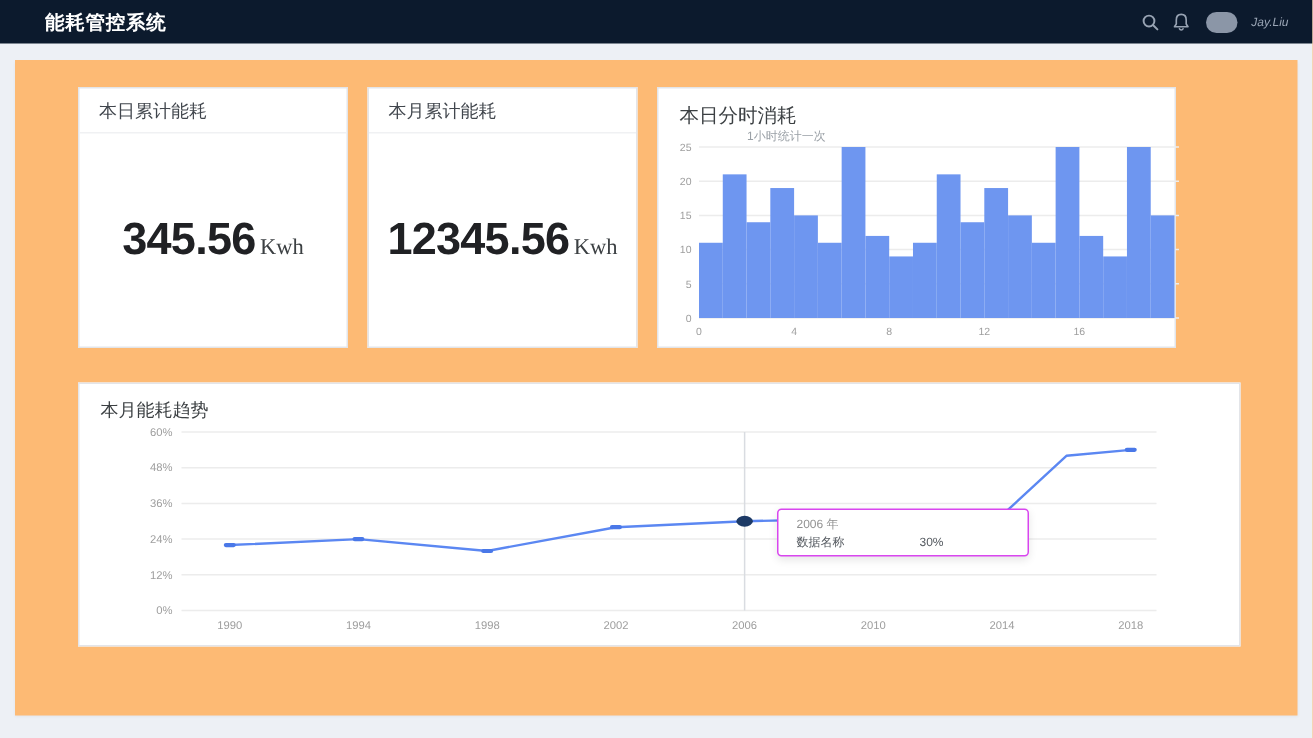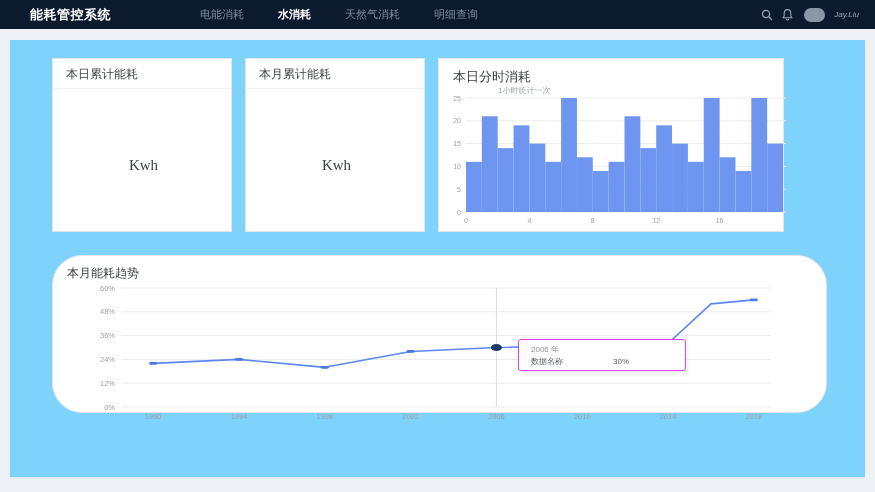--- a/index.html
+++ b/index.html
@@ -27,21 +27,21 @@
   }
   .nav-item.active { color: #ffffff; font-weight: bold; }
   .nav-right { margin-left: auto; margin-right: 16px; display: flex; align-items: center; gap: 7px; font-style: italic; }
   .icon-btn { display: flex; align-items: center; cursor: pointer; }
   .avatar { width: 21px; height: 14px; border-radius: 7px; background: #8b96a7; margin-left: 3px; }
   .username { color: #9aa5b5; font-size: 8px; margin-left: 2px; }
 
   
   .panel {
     position: absolute; left: 10px; top: 40px;
-    width: 855px; height: 437px; background: #7dd3fc;
+    width: 855px; height: 437px; background: #fdba74;
     box-shadow: 0 1px 2px rgba(0,0,0,.05);
   }
   .cards-row { position: absolute; left: 42px; top: 18px; display: flex; gap: 13px; }
   .card {
     background: #fff; border: 1px solid #e3e5e9;
   }
   .stat-card { width: 180px; height: 174px; }
   .stat-header {
     height: 30px; line-height: 30px; padding-left: 13px;
     font-size: 12px; color: #41464d;
@@ -57,21 +57,21 @@
   .chart-title {
     position: absolute; left: 14px; top: 9px;
     font-size: 13px; color: #3c4043; white-space: nowrap;
   }
   .chart-subtitle {
     position: absolute; left: 14px; top: 26px;
     font-size: 8px; color: #9aa0a6; white-space: nowrap; margin-left: 45px;
   }
   .bar-card svg { position: absolute; left: 0; top: 0; }
 
-  .trend-card { position: absolute; left: 42px; top: 215px; width: 775px; height: 158px; border-radius: 30px; }
+  .trend-card { position: absolute; left: 42px; top: 215px; width: 775px; height: 176px; }
   .trend-title {
     position: absolute; left: 14px; top: 9px;
     font-size: 12px; color: #3c4043; white-space: nowrap;
   }
   .trend-card svg { position: absolute; left: 0; top: 0; }
 
   .tooltip {
     position: absolute; left: 465px; top: 83px;
     width: 168px; height: 32px;
     background: #ffffff; border: 1px solid #d946ef; border-radius: 3px;
@@ -83,26 +83,20 @@
   .tt-series { font-size: 8px; color: #555a60; white-space: nowrap; }
   .tt-value { font-size: 8px; color: #555a60; margin-left: 50px; white-space: nowrap; }
 
   text { font-family: "Liberation Sans", "DejaVu Sans", sans-serif; }
 </style>
 </head>
 <body>
 
 <header class="navbar">
   <div class="brand">能耗管控系统</div>
-  <nav class="nav-menu" id="nav-menu">
-      <div class="nav-item">电能消耗</div>
-      <div class="nav-item active">水消耗</div>
-      <div class="nav-item">天然气消耗</div>
-      <div class="nav-item">明细查询</div>
-    </nav>
   <div class="nav-right">
     <span class="icon-btn">
       <svg width="14" height="14" viewBox="0 0 14 14">
         <circle cx="6" cy="6" r="3.6" fill="none" stroke="#98a3b3" stroke-width="1.3"></circle>
         <line x1="8.8" y1="8.8" x2="11.6" y2="11.6" stroke="#98a3b3" stroke-width="1.3" stroke-linecap="round"></line>
       </svg>
     </span>
     <span class="icon-btn">
       <svg width="13" height="14" viewBox="0 0 13 14">
         <path d="M6.5 1.6 C4.3 1.6 3.2 3.3 3.2 5.3 L3.2 8 L2 9.8 L11 9.8 L9.8 8 L9.8 5.3 C9.8 3.3 8.7 1.6 6.5 1.6 Z" fill="none" stroke="#98a3b3" stroke-width="1.1" stroke-linejoin="round"></path>
@@ -114,27 +108,29 @@
   </div>
 </header>
 
 <main class="panel">
 
   <div class="cards-row">
 
     <section class="card stat-card">
       <div class="stat-header">本日累计能耗</div>
       <div class="stat-body">
+        <span class="stat-value">345.56</span>
         <span class="stat-unit">Kwh</span>
       </div>
     </section>
 
     <section class="card stat-card">
       <div class="stat-header">本月累计能耗</div>
       <div class="stat-body">
+        <span class="stat-value">12345.56</span>
         <span class="stat-unit">Kwh</span>
       </div>
     </section>
 
     <section class="card bar-card">
       <div class="chart-title">本日分时消耗</div>
       <div class="chart-subtitle">1小时统计一次</div>
       <svg id="bar-chart" width="388" height="172" viewBox="0 0 388 172">
           <line x1="27" y1="153" x2="347" y2="153" stroke="#ececec" stroke-width="1"></line>
           <text x="22" y="155.5" text-anchor="end" font-size="7" fill="#9e9e9e">0</text>

